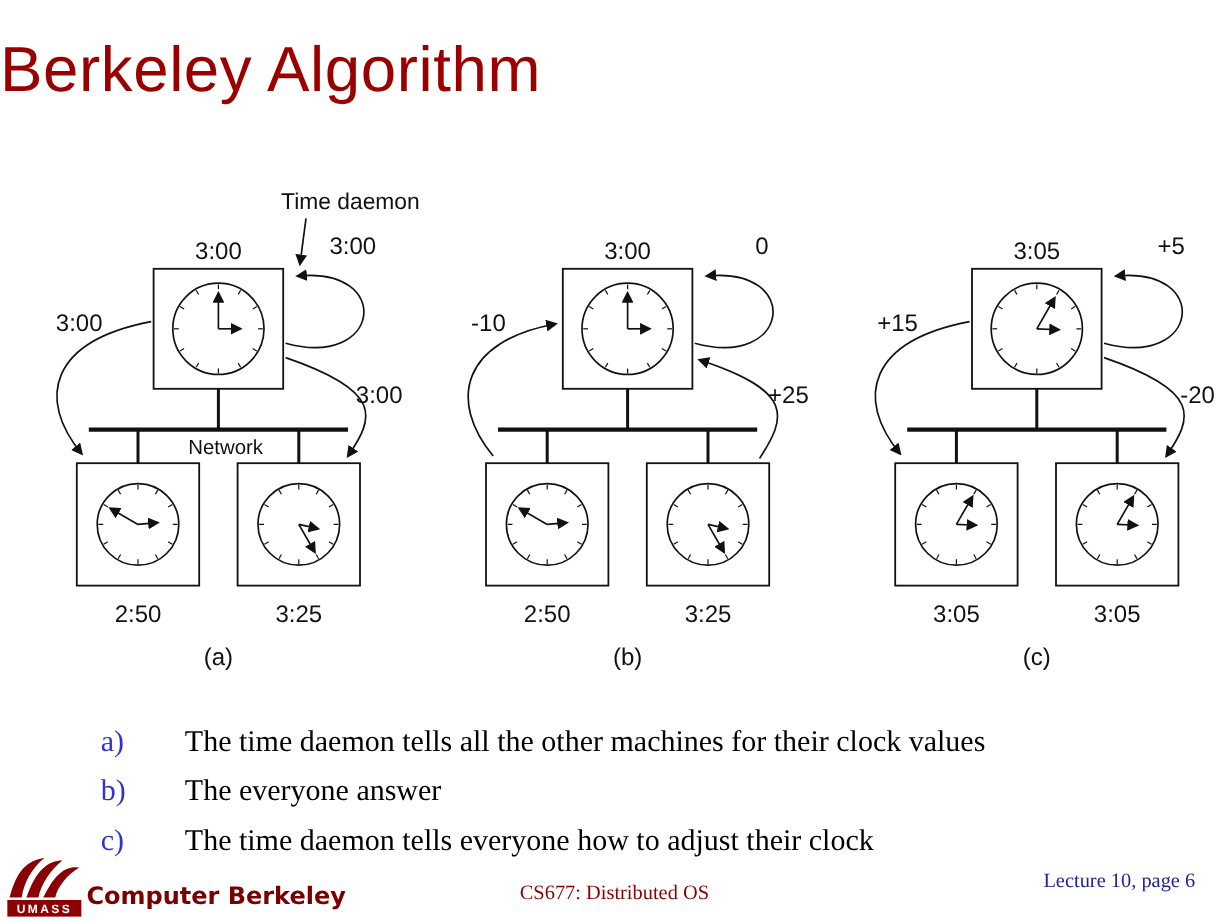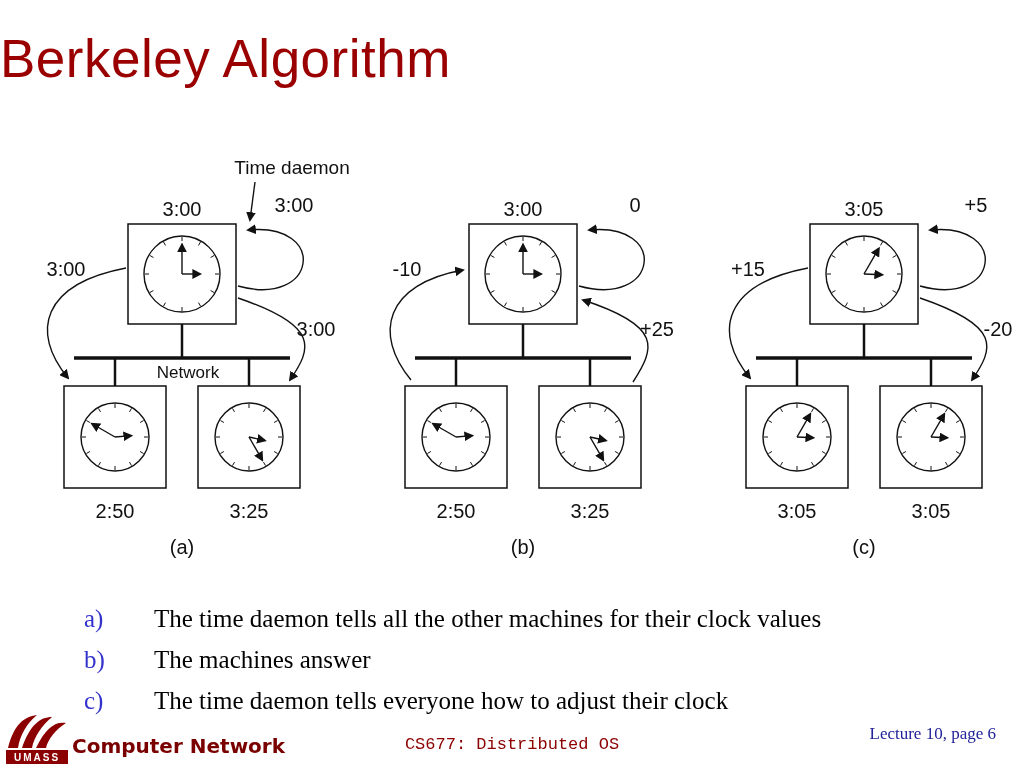--- a/index.html
+++ b/index.html
@@ -23,21 +23,21 @@
   .bullet-text { flex:1; }
 
   .logo { position:absolute; left:6px; bottom:4px; }
   .footer-dept {
     position:absolute; left:72px; bottom:10px;
     font-family:"DejaVu Sans", sans-serif; font-weight:700;
     font-size:20px; color:#7a0000;
   }
   .footer-course {
     position:absolute; left:0; width:100%; text-align:center; bottom:14px;
-    font-family:Liberation Mono, monospace; font-size:17px; color:#8b0000;
+    font-family:Liberation Serif, serif; font-size:17px; color:#8b0000;
   }
   .footer-page {
     position:absolute; right:28px; bottom:24px;
     font-family:"Liberation Serif", serif; font-size:17px; color:#22229a;
   }
 </style>
 </head>
 <body>
 
 <div class="title">Berkeley Algorithm</div>
@@ -247,30 +247,30 @@
     </svg>
 </div>
 
 <div class="bullets">
   <div class="bullet-row">
     <span class="bullet-marker">a)</span>
     <span class="bullet-text">The time daemon tells all the other machines for their clock values</span>
   </div>
   <div class="bullet-row">
     <span class="bullet-marker">b)</span>
-    <span class="bullet-text">The machines answer</span>
+    <span class="bullet-text">The everyone answer</span>
   </div>
   <div class="bullet-row">
     <span class="bullet-marker">c)</span>
     <span class="bullet-text">The time daemon tells everyone how to adjust their clock</span>
   </div>
 </div>
 
 <svg class="logo" width="62" height="52" viewBox="0 0 62 52">
   <path d="M2,36 C8,13 17,5 31,3 C21,11 14,23 12,36 Z" fill="#8b0000"></path>
   <path d="M16,36 C24,13 34,5 46,5 C36,13 28,25 26,36 Z" fill="#8b0000"></path>
   <path d="M30,36 C40,15 50,9 60,11 C50,17 42,27 40,36 Z" fill="#8b0000"></path>
   <rect x="0" y="38" width="62" height="14" fill="#8b0000"></rect>
   <text x="31" y="49" text-anchor="middle" font-size="10" font-weight="bold" letter-spacing="2" fill="#ffffff" font-family="Liberation Sans, sans-serif">UMASS</text>
 </svg>
-<div class="footer-dept">Computer Network</div>
+<div class="footer-dept">Computer Berkeley</div>
 <div class="footer-course">CS677: Distributed OS</div>
 <div class="footer-page">Lecture 10, page 6</div>
 
 </body></html>

